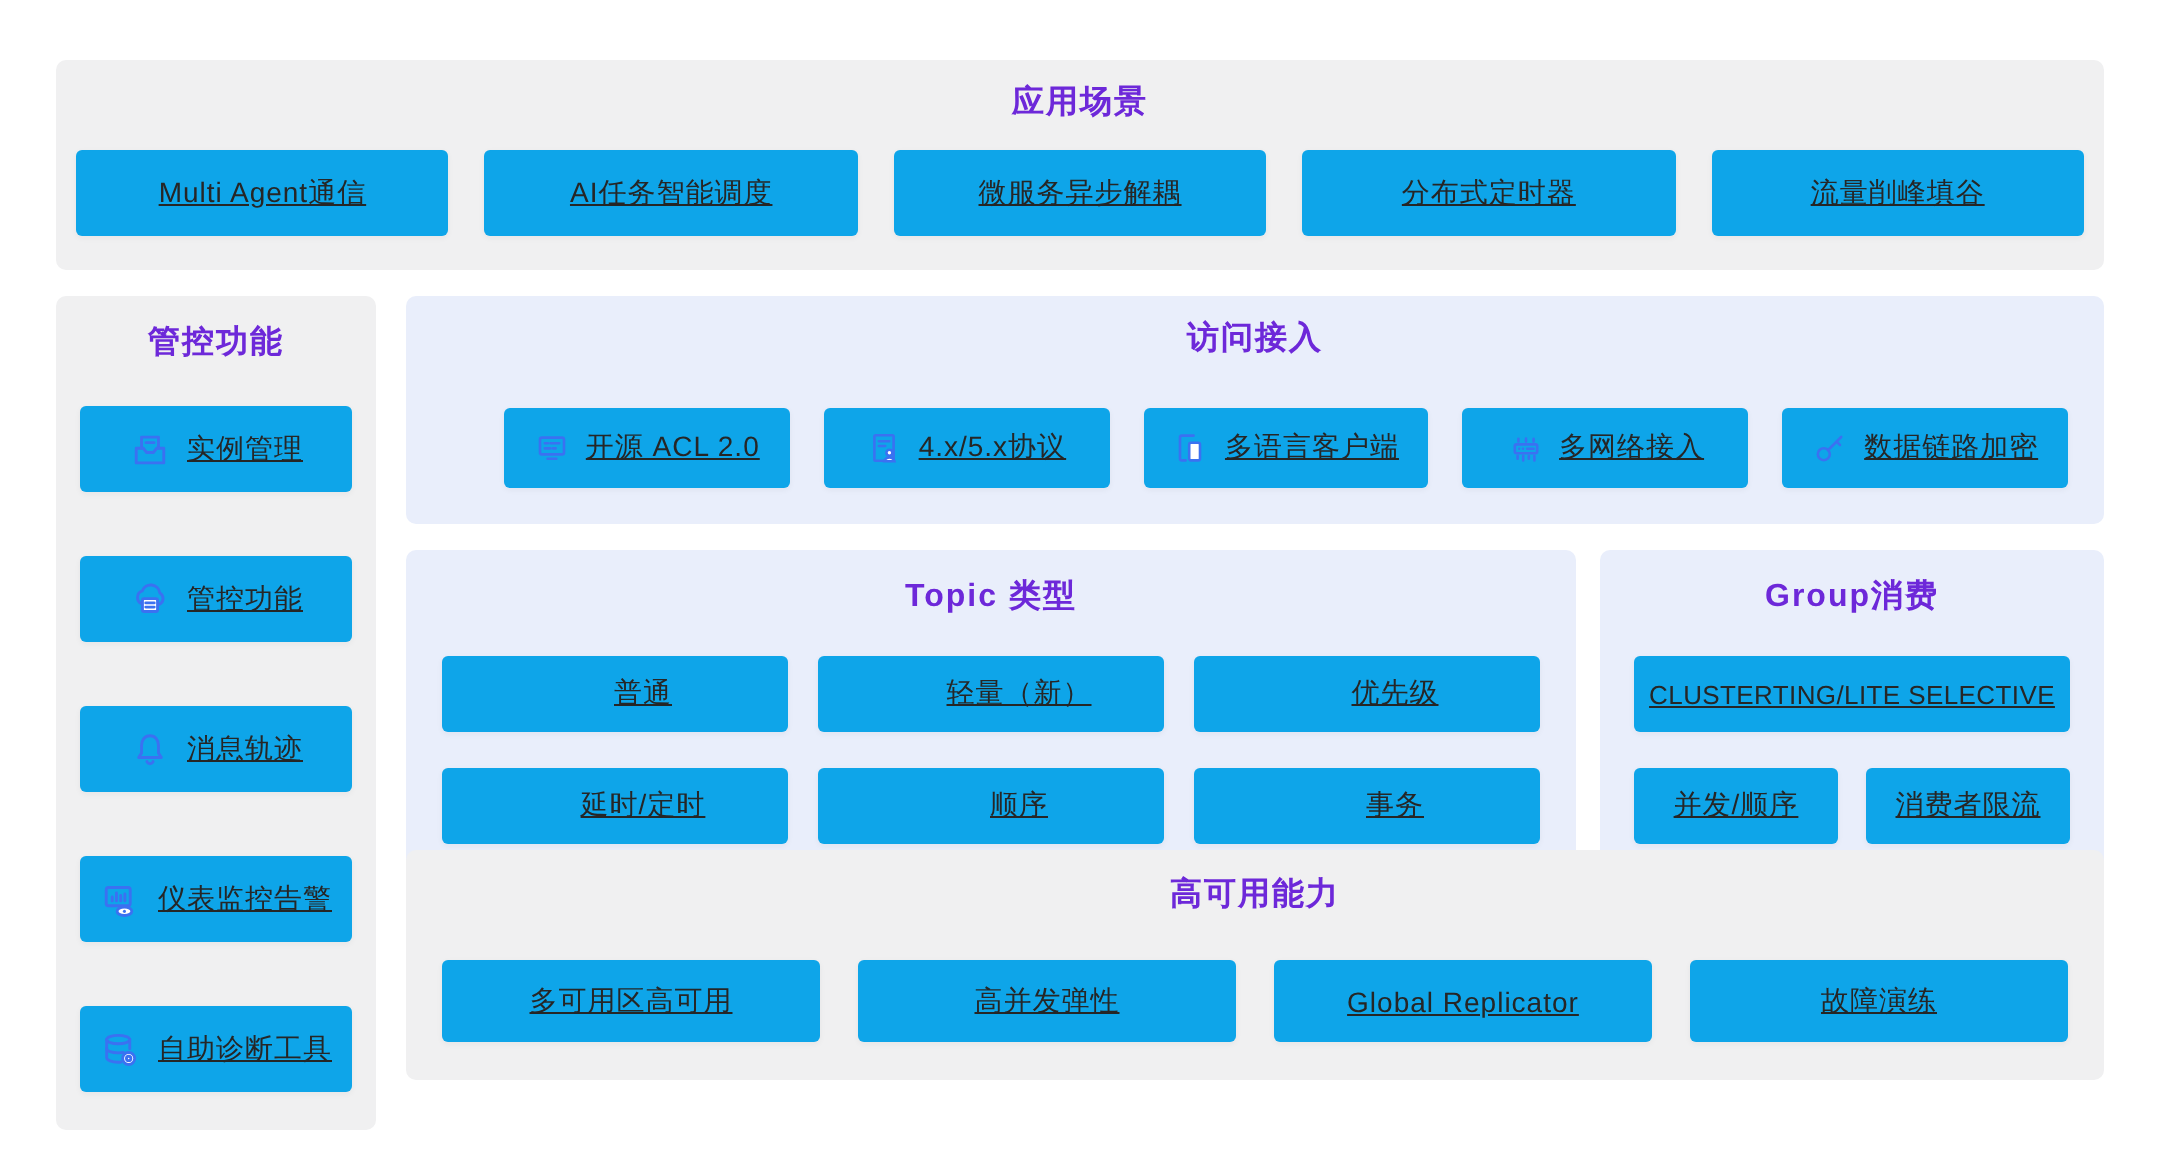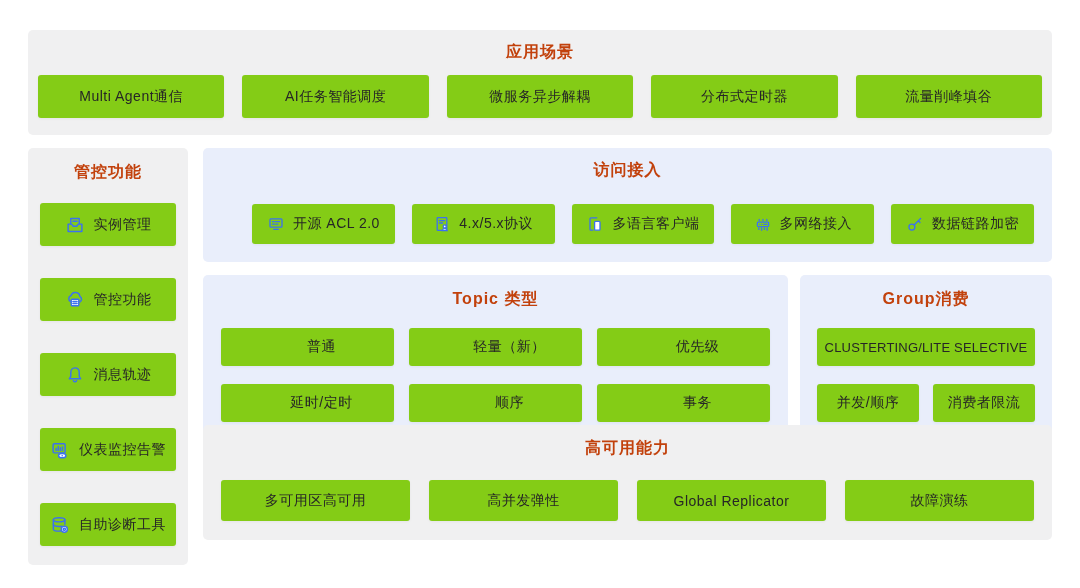--- a/index.html
+++ b/index.html
@@ -5,28 +5,28 @@
   html,body{margin:0;padding:0;background:#ffffff;}
   .wrap{
     position:relative;width:1080px;height:588px;background:#ffffff;
     font-family:"Liberation Sans","DejaVu Sans",sans-serif;color:#262626;
     overflow:hidden;
   }
   .panel{position:absolute;border-radius:5px;}
   .panel.gray{background:#f0f0f1;}
   .panel.blue{background:#e9eefb;}
   .panel-title{
-    text-align:center;font-size:16px;font-weight:bold;color:#c2410c;
+    text-align:center;font-size:16px;font-weight:bold;color:#6d28d9;
     letter-spacing:1px;line-height:22px;
   }
   .row{position:absolute;display:flex;}
   .chip{
-    background:#84cc16;border-radius:3px;display:flex;align-items:center;
+    background:#0ea5e9;border-radius:3px;display:flex;align-items:center;
     justify-content:center;font-size:14px;letter-spacing:0.5px;
-    box-shadow:0 1px 3px rgba(31,35,41,0.05);white-space:nowrap;
+    box-shadow:0 1px 3px rgba(31,35,41,0.05);white-space:nowrap;text-decoration:underline;
   }
   .ic{display:flex;align-items:center;justify-content:center;margin-right:9px;}
   .ic svg{display:block;}
   svg .st{fill:none;stroke:#3b71f1;stroke-width:1.3;stroke-linecap:round;stroke-linejoin:round;}
   svg .fw{fill:#ffffff;stroke:#3b71f1;stroke-width:1.3;}
   svg .fb{fill:#3b71f1;stroke:none;}
 
   
   #scenarios{left:28px;top:30px;width:1024px;height:105px;}
   #scenarios .panel-title{margin-top:11px;}

